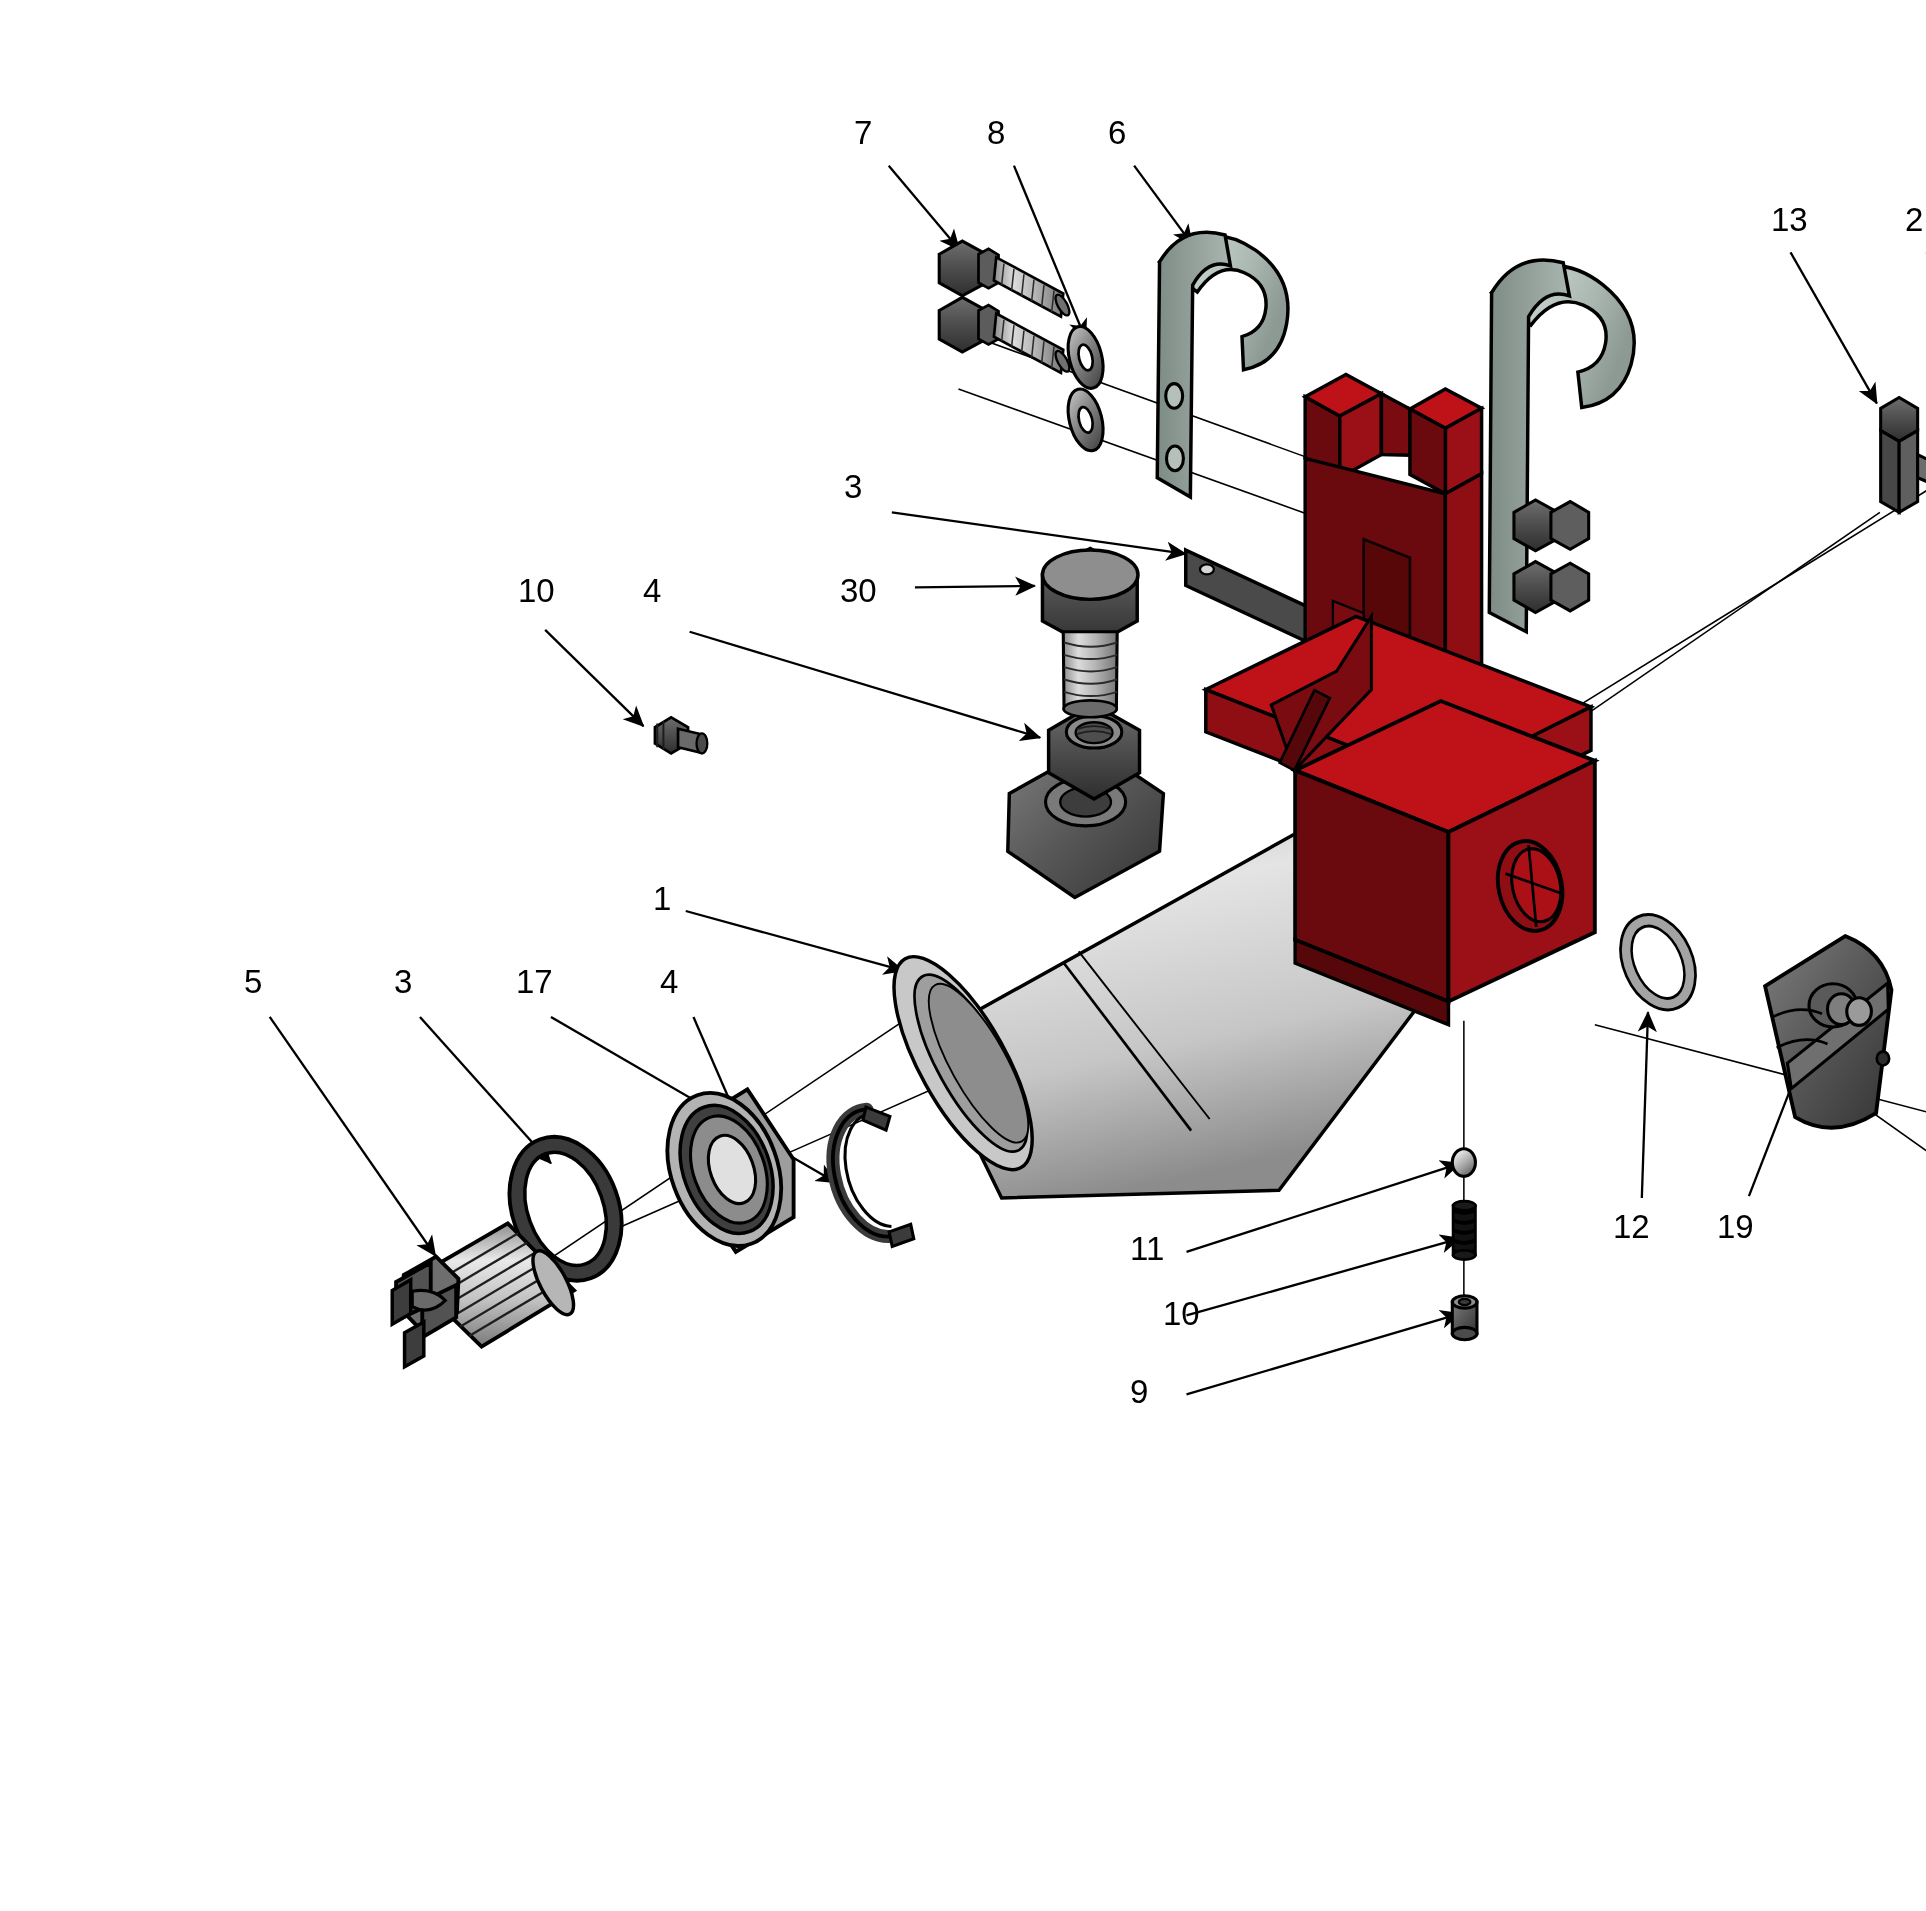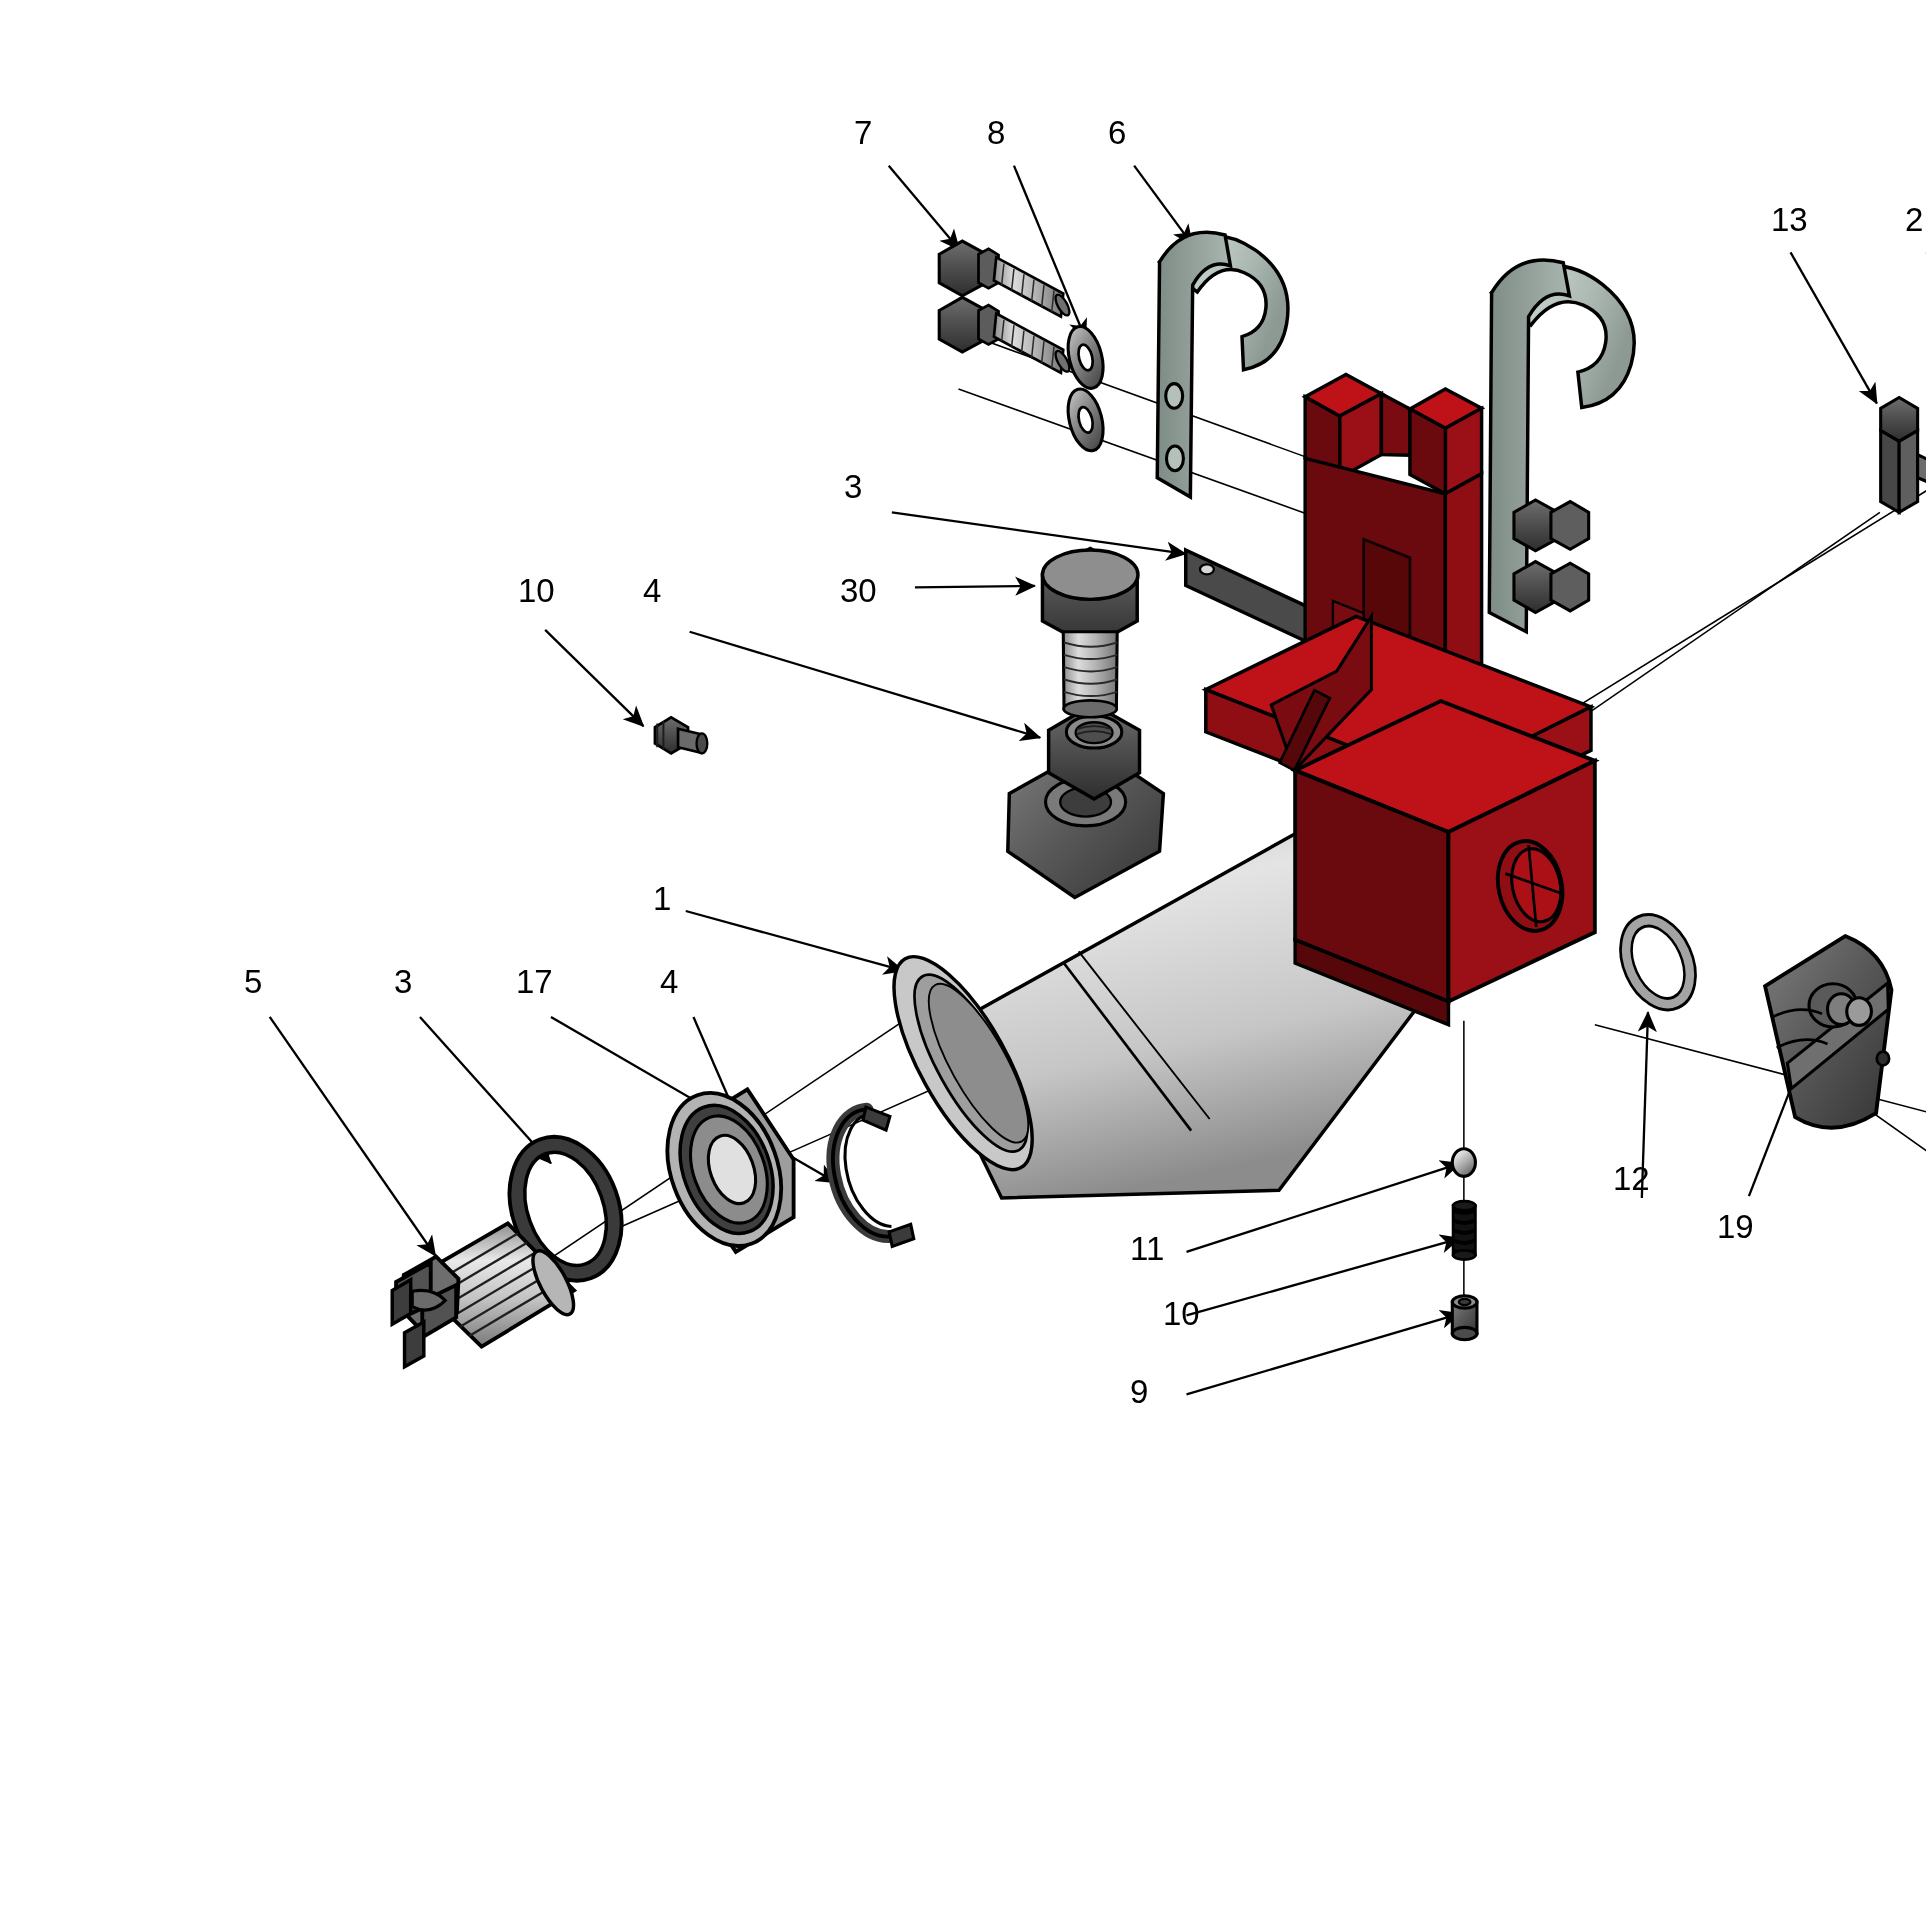--- a/index.html
+++ b/index.html
@@ -495,21 +495,21 @@
   <div class="callout" style="left:844px;top:470px;">3</div>
   <div class="callout" style="left:518px;top:574px;">10</div>
   <div class="callout" style="left:643px;top:574px;">4</div>
   <div class="callout" style="left:840px;top:574px;">30</div>
   <div class="callout" style="left:653px;top:882px;">1</div>
   <div class="callout" style="left:244px;top:965px;">5</div>
   <div class="callout" style="left:394px;top:965px;">3</div>
   <div class="callout" style="left:516px;top:965px;">17</div>
   <div class="callout" style="left:660px;top:965px;">4</div>
 
-  <div class="callout" style="left:1613px;top:1162px;text-align:right;">12</div>
+  <div class="callout" style="left:1613px;top:1210px;text-align:right;">12</div>
   <div class="callout" style="left:1717px;top:1210px;">19</div>
   <div class="callout" style="left:1130px;top:1232px;">11</div>
   <div class="callout" style="left:1130px;top:1297px;margin-left:33px;">10</div>
   <div class="callout" style="left:1130px;top:1375px;">9</div>
 </div>
 
 </div>
 
 
 </body></html>

